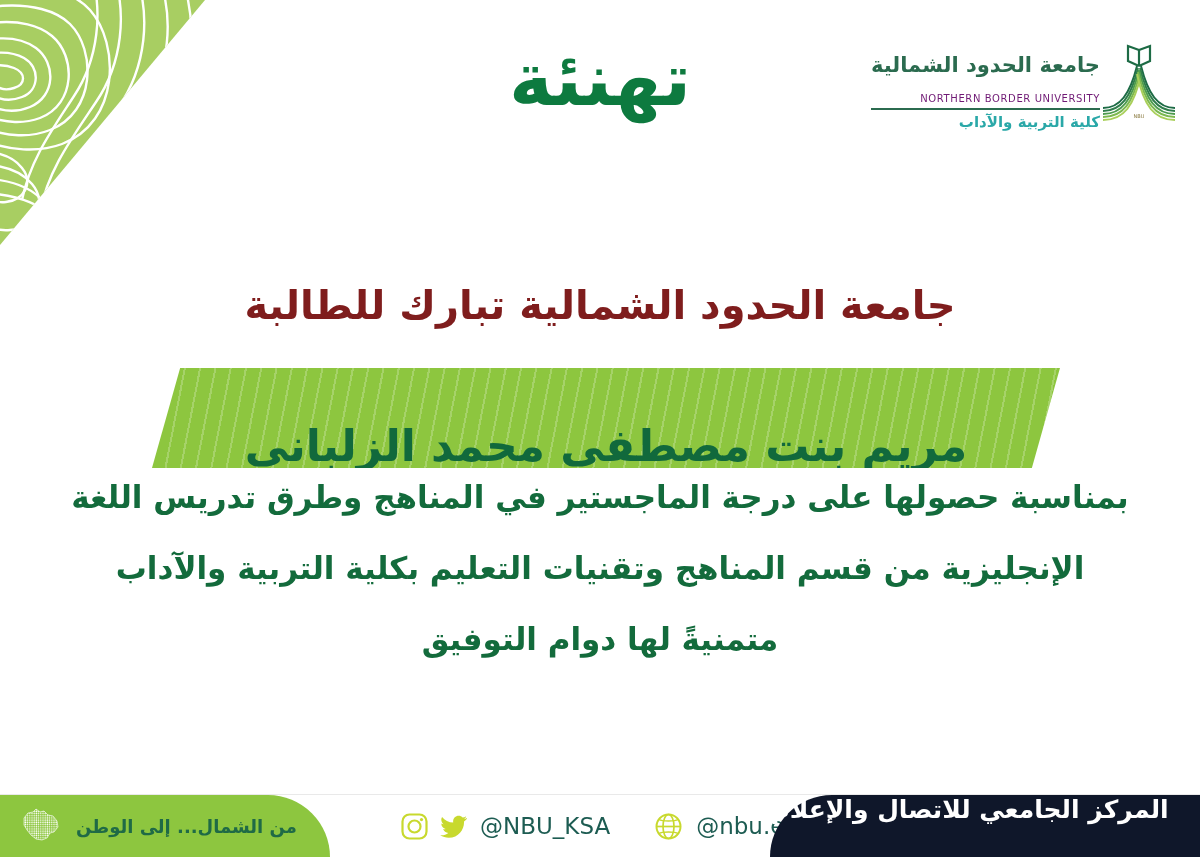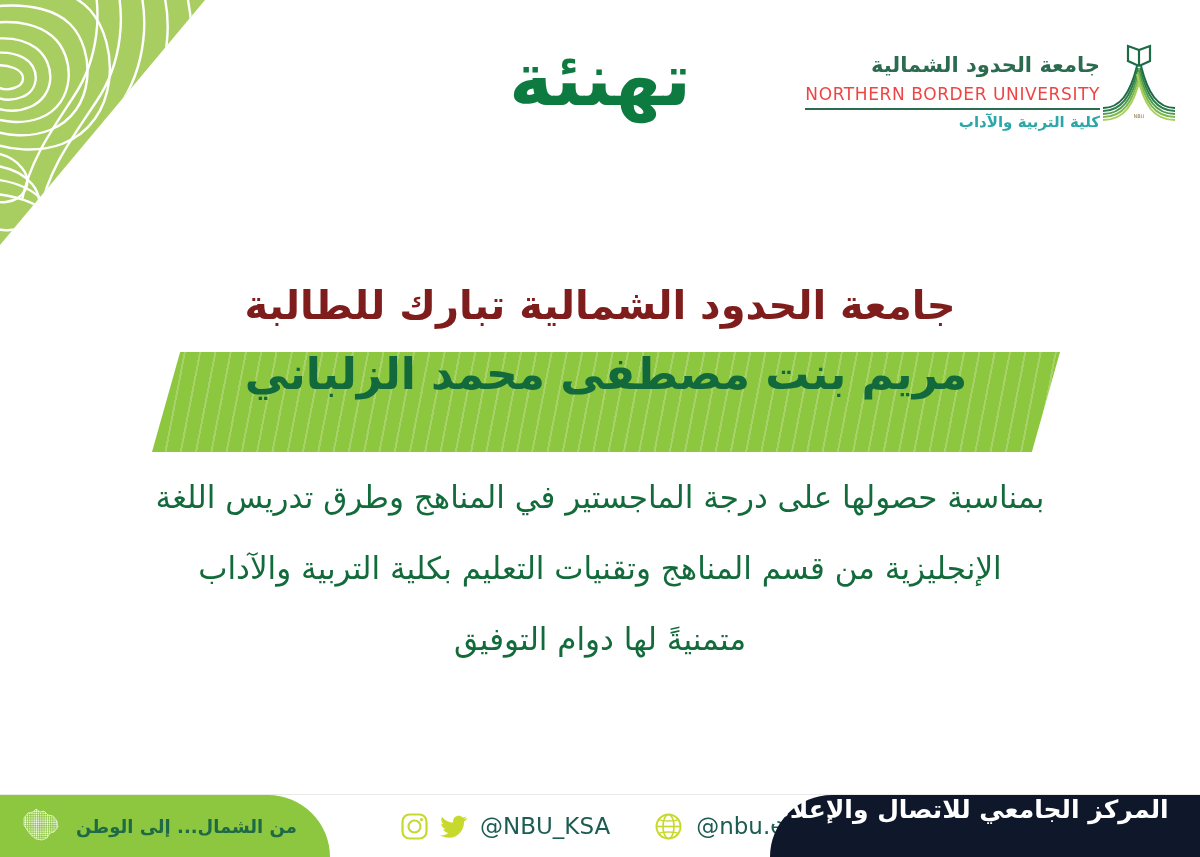--- a/index.html
+++ b/index.html
@@ -42,25 +42,25 @@
   }
   .logo-ar {
     font-size: 21px;
     font-weight: bold;
     color: #2b6b4f;
     line-height: 1.05;
     direction: rtl;
     letter-spacing: 0.5px;
   }
   .logo-en {
-    font-size: 17px;
-    color: #ef4444;
+    font-size: 10px;
+    color: #701a75;
     letter-spacing: 0.6px;
     line-height: 1.3;
-    margin-top: 7px;
+    margin-top: 16px;
   }
   .logo-rule {
     height: 1.5px;
     background: #2b6b4f;
     margin: 3px 0 3px 0;
     width: 100%;
   }
   .logo-college {
     font-size: 15px;
     color: #2aa8a8;
@@ -100,28 +100,28 @@
     font-size: 40px;
     font-weight: bold;
     color: #7f1d1d;
     letter-spacing: 0px;
   }
 
   
   .name-banner {
     position: absolute;
     left: 152px;
-    top: 352px;
+    top: 368px;
     width: 908px;
     height: 100px;
     background: #8dc63f;
     clip-path: polygon(3.1% 0%, 100% 0%, 96.9% 100%, 0% 100%);
     overflow: hidden;
     display: flex;
-    align-items: flex-start;
+    align-items: flex-end;
     justify-content: center;
   }
   .name-banner .stripes {
     position: absolute;
     inset: -10px;
     background: repeating-linear-gradient(
       101deg,
       rgba(255,255,255,0.00) 0px,
       rgba(255,255,255,0.00) 13px,
       rgba(255,255,255,0.22) 13px,
@@ -141,21 +141,21 @@
   
   .body-text {
     position: absolute;
     left: 40px;
     right: 40px;
     top: 482px;
     text-align: center;
     direction: rtl;
     color: #136b3c;
     font-size: 31px;
-    font-weight: normal;
+    font-weight: bold;
   }
   .body-line { line-height: 1.0; margin-bottom: 40px; }
   .body-line:last-child { margin-bottom: 0; }
   .body-line.wish { margin-top: 10px; }
 
   
   .footer {
     position: absolute;
     left: 0;
     right: 0;

